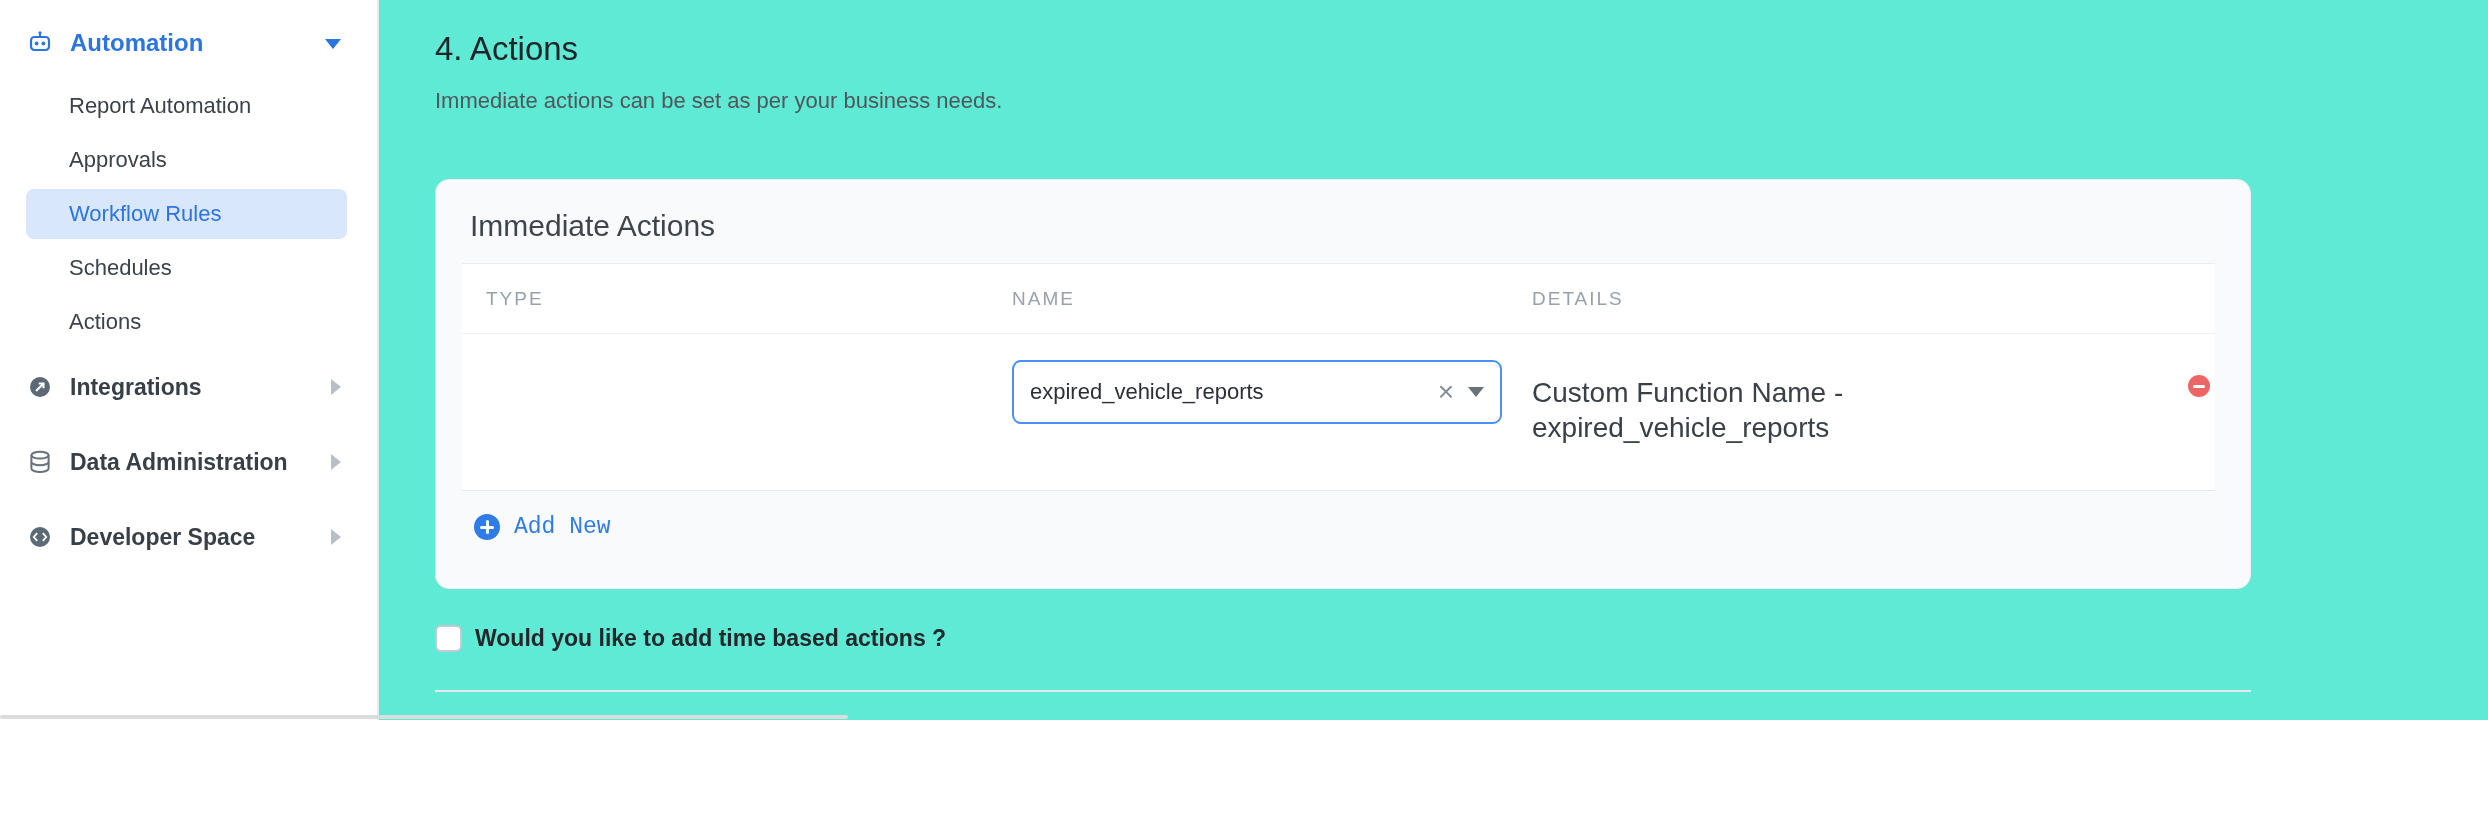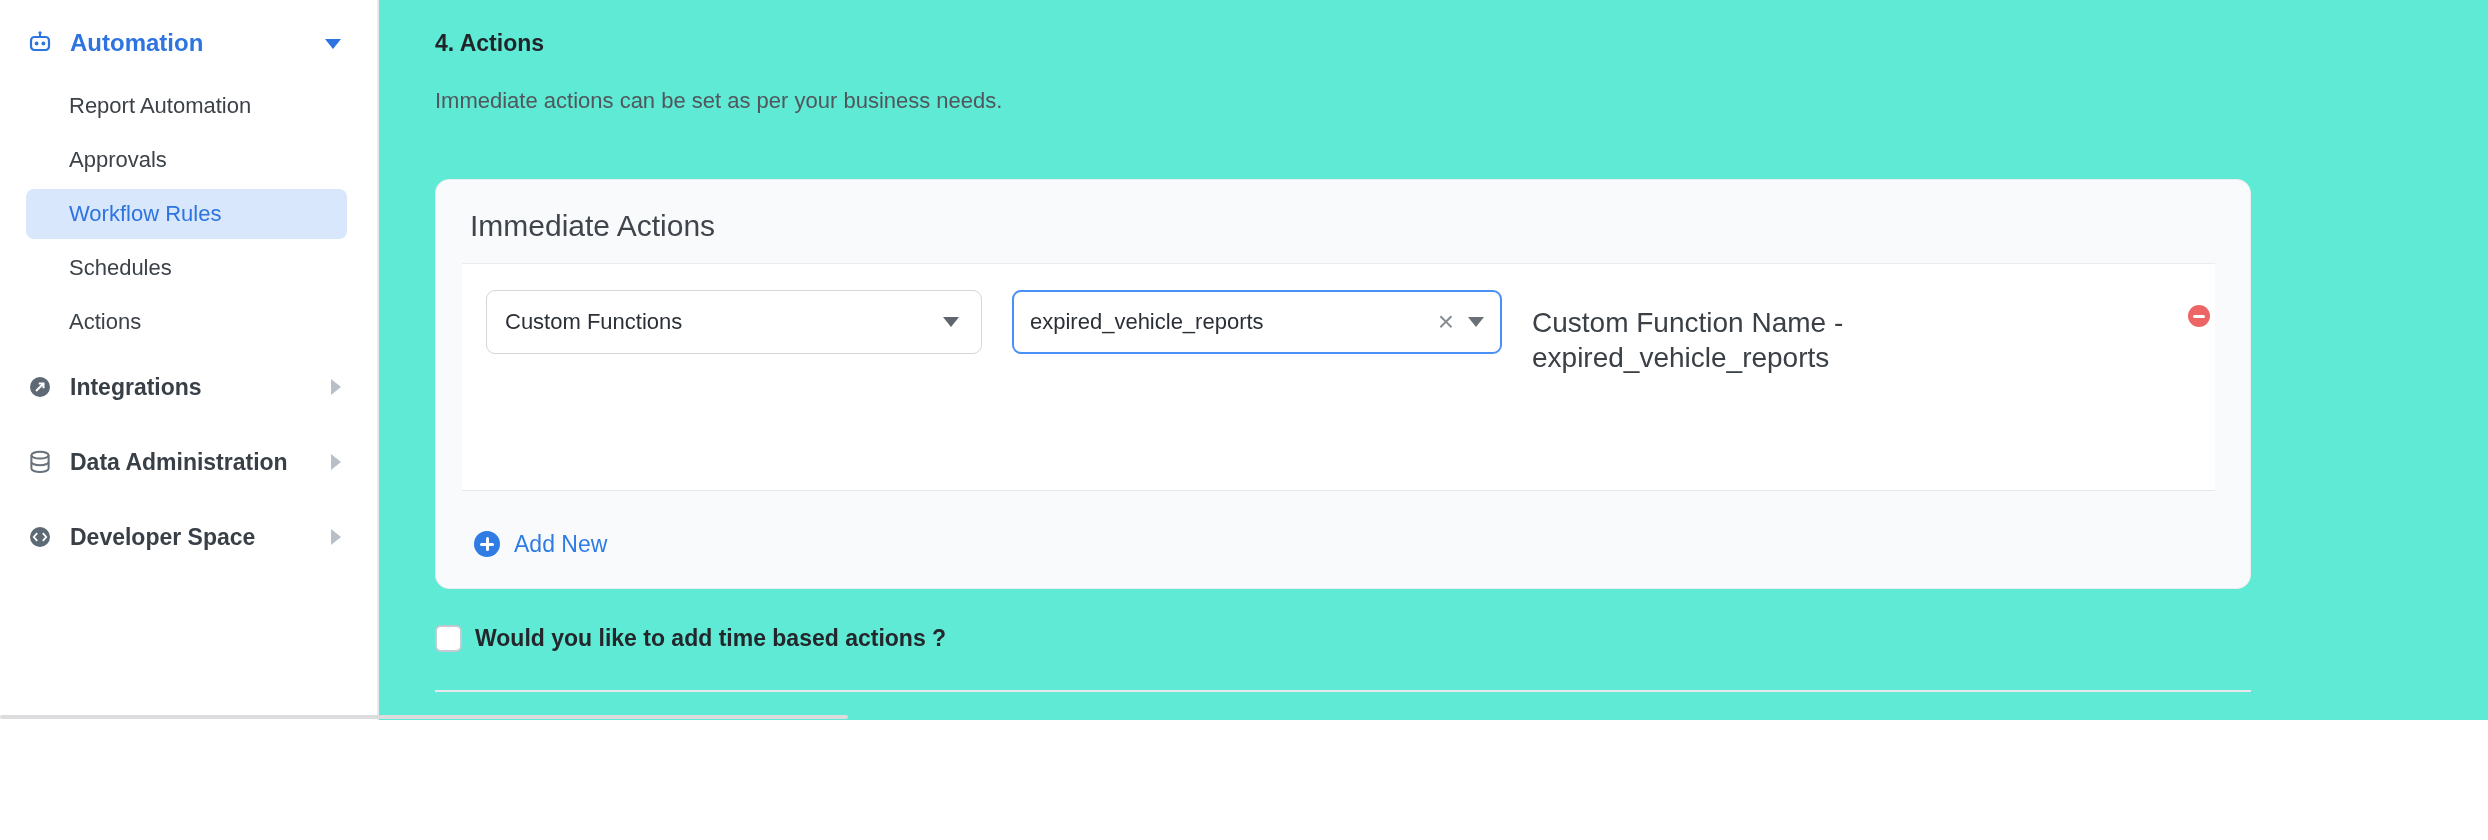--- a/index.html
+++ b/index.html
@@ -16,21 +16,21 @@
   .side-list { position: absolute; left: 0; top: 81px; width: 100%; list-style: none; }
   .side-list li { margin: 0 30px 4px 26px; height: 50px; line-height: 50px; padding-left: 43px; font-size: 22px; color: #3c4248; border-radius: 8px; cursor: pointer; }
   .side-list li.active { background: #d8e7fb; color: #2d74e0; font-weight: 500; }
   .side-sections { position: absolute; left: 0; top: 357px; width: 100%; }
   .side-section { position: relative; height: 60px; margin-bottom: 15px; display: flex; align-items: center; cursor: pointer; }
   .side-section .sec-icon { margin-left: 27px; width: 26px; height: 26px; flex: 0 0 26px; }
   .side-section .sec-label { margin-left: 17px; font-size: 23px; font-weight: 600; color: #383f46; }
   .chev-right { position: absolute; right: 36px; top: 22px; width: 0; height: 0; border-top: 8px solid transparent; border-bottom: 8px solid transparent; border-left: 10px solid #b8bfc7; }
 
   
-  .page-title { position: absolute; left: 435px; top: 30px; font-size: 23px; font-weight: 700; color: #212529; text-align: center; }
+  .page-title { position: absolute; left: 435px; top: 30px; font-size: 33px; font-weight: 400; color: #212529; text-align: center; }
   .page-subtitle { position: absolute; left: 435px; top: 88px; font-size: 22px; color: #51565c; }
 
   .card { position: absolute; left: 435px; top: 179px; width: 1816px; height: 410px; background: #f9fafb; border: 1px solid #ededef; border-radius: 14px; }
   .card-title { position: absolute; left: 34px; top: 208px; font-size: 30px; font-weight: 400; color: #3f454b; }
   .card .card-title { top: 29px; }
 
   .table-wrap { position: absolute; left: 26px; right: 35px; top: 83px; height: 228px; background: #fff; border-top: 1px solid #ececee; border-bottom: 1px solid #e8e8ea; }
   .table-head { position: relative; height: 70px; border-bottom: 1px solid #efeff1; }
   .col-h { position: absolute; top: 24px; font-size: 19px; font-weight: 500; letter-spacing: 2px; color: #98a1aa; }
   .col-h.type { left: 24px; }
@@ -44,21 +44,21 @@
 
   .combo { position: absolute; left: 550px; top: 26px; width: 490px; height: 64px; background: #fff; border: 2px solid #4a90f6; border-radius: 9px; display: flex; align-items: center; }
   .combo input { flex: 1; min-width: 0; border: none; outline: none; background: transparent; padding-left: 16px; font-size: 22px; color: #2b3036; font-family: "Liberation Sans", sans-serif; }
   .combo .clear-x { flex: 0 0 auto; font-size: 28px; line-height: 28px; color: #868d94; margin-right: 14px; cursor: pointer; }
   .combo .chev-down-gray { margin-right: 16px; border-top-color: #6a7178; }
 
   .details-text { position: absolute; left: 1070px; top: 41px; width: 620px; font-size: 28px; line-height: 35px; color: #3a4046; }
   .remove-btn { position: absolute; left: 1726px; top: 41px; width: 22px; height: 22px; border-radius: 50%; background: #ee6565; cursor: pointer; }
   .remove-btn::before { content: ""; position: absolute; left: 5px; top: 9.5px; width: 12px; height: 3px; background: #fff; border-radius: 2px; }
 
-  .add-new { position: absolute; left: 38px; top: 351px; height: 26px; display: flex; align-items: center; cursor: pointer; }
+  .add-new { position: absolute; left: 38px; top: 334px; height: 26px; display: flex; align-items: center; cursor: pointer; font-family: Liberation Mono, monospace; }
   .plus-icon { width: 26px; height: 26px; border-radius: 50%; background: #2e7ce4; position: relative; flex: 0 0 26px; }
   .plus-icon::before { content: ""; position: absolute; left: 6px; top: 11.5px; width: 14px; height: 3px; background: #fff; border-radius: 2px; }
   .plus-icon::after { content: ""; position: absolute; left: 11.5px; top: 6px; width: 3px; height: 14px; background: #fff; border-radius: 2px; }
   .add-new-label { margin-left: 14px; font-size: 23px; font-weight: 500; color: #2e7ce4; }
 
   .time-row { position: absolute; left: 435px; top: 622px; height: 32px; display: flex; align-items: center; }
   .checkbox { width: 27px; height: 27px; background: #fff; border: 2px solid #c3cad1; border-radius: 6px; cursor: pointer; flex: 0 0 27px; }
   .time-label { margin-left: 13px; font-size: 23px; font-weight: 600; color: #23272c; }
 
   .bottom-divider { position: absolute; left: 435px; top: 690px; width: 1816px; height: 0; border-top: 2px solid #e8e8ea; }
@@ -140,26 +140,27 @@
     </div>
   </aside>
 
   <h1 class="page-title">4. Actions</h1>
   <p class="page-subtitle">Immediate actions can be set as per your business needs.</p>
 
   <section class="card">
     <h2 class="card-title">Immediate Actions</h2>
 
     <div class="table-wrap">
+      <div class="table-head">
+        <span class="col-h type">TYPE</span>
+        <span class="col-h name">NAME</span>
+        <span class="col-h details">DETAILS</span>
+      </div>
 
       <div class="table-row">
-        <div class="select">
-          <span class="select-value">Custom Functions</span>
-          <span class="chev-down-gray"></span>
-        </div>
 
         <div class="combo">
           <input type="text" value="expired_vehicle_reports" style="">
           <span class="clear-x">×</span>
           <span class="chev-down-gray"></span>
         </div>
 
         <div class="details-text">
           <span>Custom Function Name -</span><br>
           <span>expired_vehicle_reports</span>

